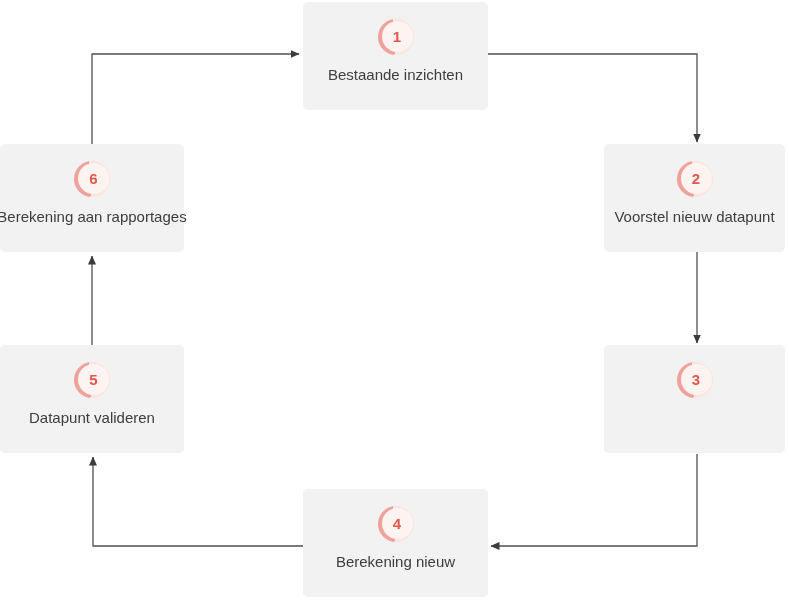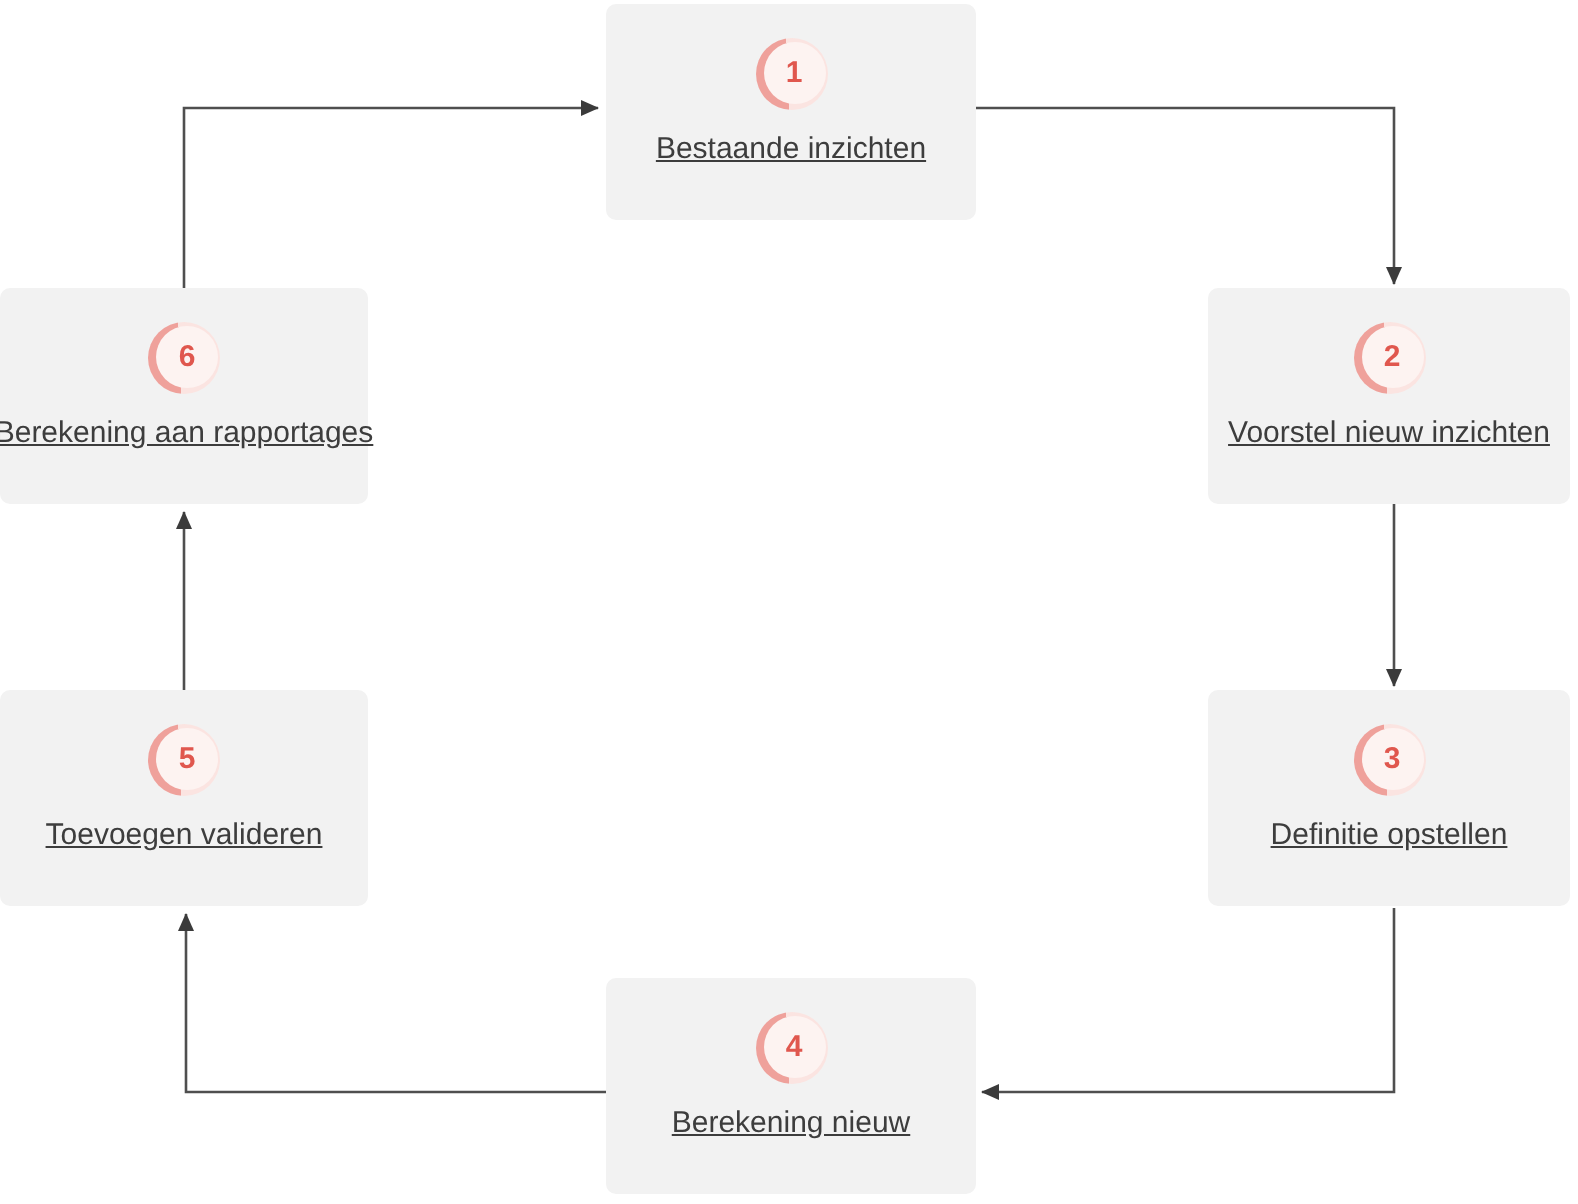--- a/index.html
+++ b/index.html
@@ -70,21 +70,20 @@
     color: #e0574e;
     font-size: 15px;
     font-weight: bold;
     line-height: 1;
   }
   .step-label {
     margin-top: 11px;
     font-size: 15px;
     color: #3d3d3d;
     white-space: nowrap;
-    text-decoration: underline;
   }
 </style>
 </head>
 <body>
 
 <div class="canvas">
 
   <svg class="arrows" viewBox="0 0 789 602" xmlns="http://www.w3.org/2000/svg">
     <defs>
       <marker id="arrowhead" markerUnits="userSpaceOnUse" markerWidth="9" markerHeight="8" refX="8.5" refY="4" orient="auto">
@@ -109,51 +108,50 @@
     <div class="step-label">Bestaande inzichten</div>
   </div>
 
   <div class="step-box pos-2">
     <span class="badge">
       <i class="ring"></i>
       <span class="inner">
         <span class="num">2</span>
       </span>
     </span>
-    <div class="step-label">Voorstel nieuw inzichten</div>
+    <div class="step-label">Voorstel nieuw datapunt</div>
   </div>
 
   <div class="step-box pos-3">
     <span class="badge">
       <i class="ring"></i>
       <span class="inner">
         <span class="num">3</span>
       </span>
     </span>
-    <div class="step-label">Definitie opstellen</div>
   </div>
 
   <div class="step-box pos-4">
     <span class="badge">
       <i class="ring"></i>
       <span class="inner">
         <span class="num">4</span>
       </span>
     </span>
     <div class="step-label">Berekening nieuw</div>
   </div>
 
   <div class="step-box pos-5">
     <span class="badge">
       <i class="ring"></i>
       <span class="inner">
         <span class="num">5</span>
       </span>
     </span>
-    <div class="step-label">Toevoegen valideren</div>
+    <div class="step-label">Datapunt valideren</div>
   </div>
 
   <div class="step-box pos-6">
     <span class="badge">
       <i class="ring"></i>
       <span class="inner">
         <span class="num">6</span>
       </span>
     </span>
     <div class="step-label">Berekening aan rapportages</div>

